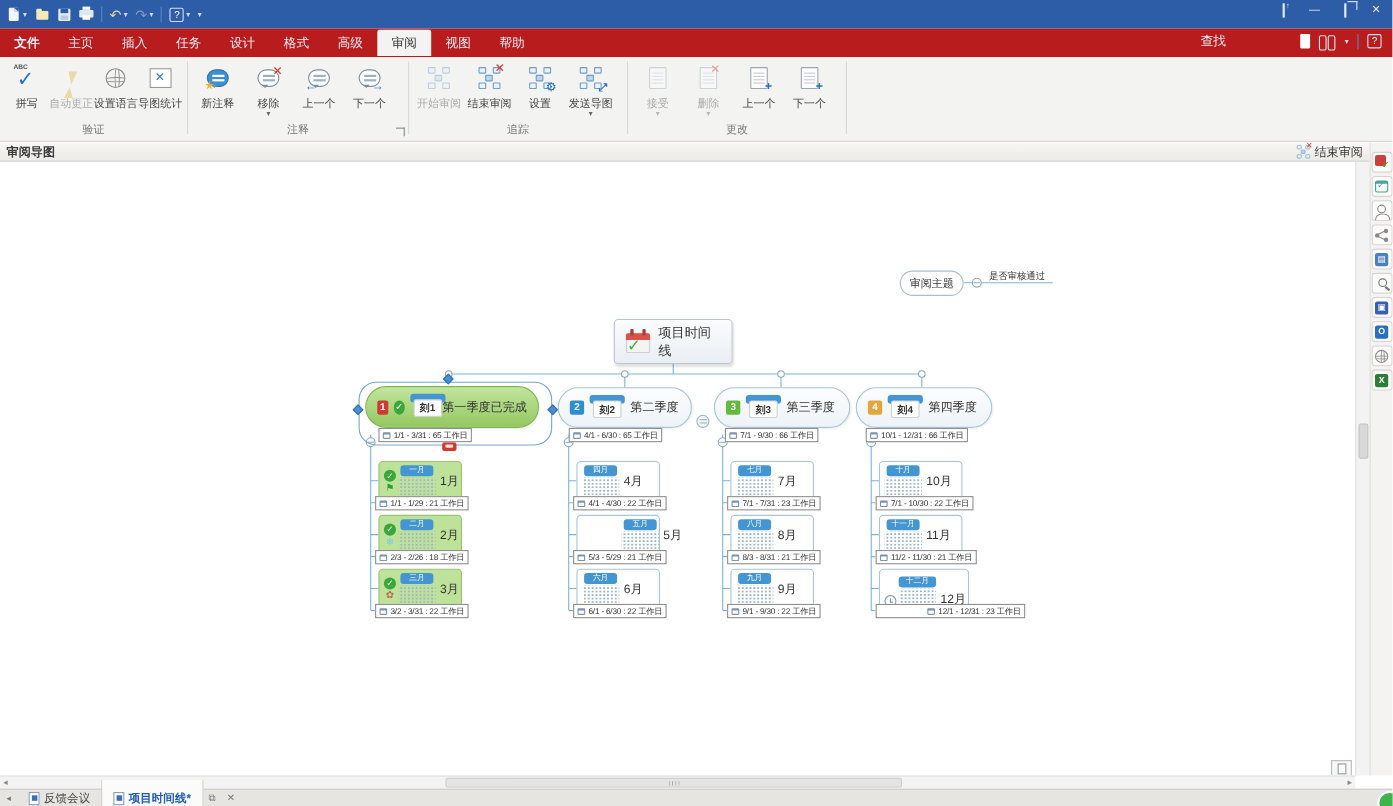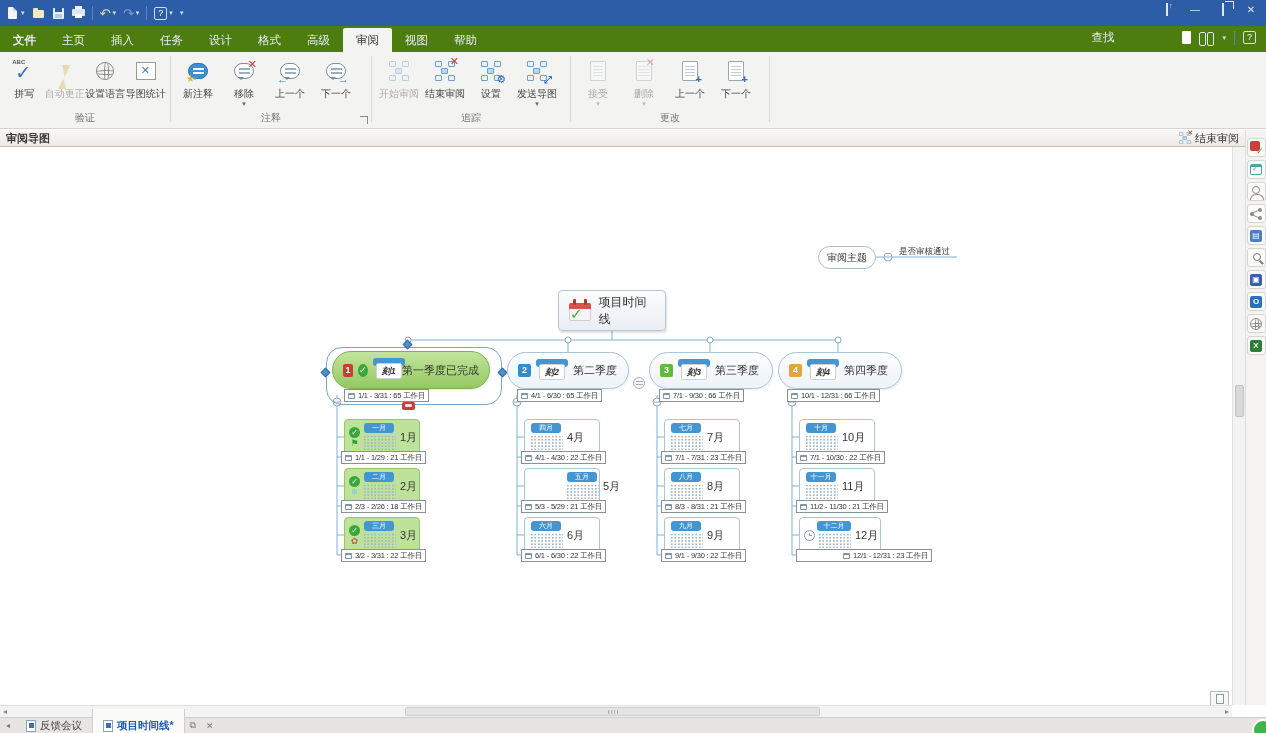--- a/index.html
+++ b/index.html
@@ -29,21 +29,21 @@
   .qhelp { width:13px; height:13px; border:1px solid #cfe0f4; border-radius:2px; font-size:9px; text-align:center; line-height:11px; color:#fff; }
   .titletext { position:absolute; left:0; right:0; text-align:center; font-size:11px; color:#e8eef8; pointer-events:none; }
   .winbtns { position:absolute; right:4px; top:0; height:18px; display:flex; gap:14px; align-items:center; padding-right:4px; }
   .winbtn { color:#dfe8f5; font-size:10px; width:14px; text-align:center; cursor:pointer; }
   .wb-restore { width:9px; height:8px; border:1px solid #dfe8f5; position:relative; }
   .wb-restore:before{content:"";position:absolute;left:2px;top:-3px;width:8px;height:7px;border:1px solid #dfe8f5;border-bottom:none;border-left:none;}
   .wb-ribbon { width:11px; height:9px; border:1px solid #dfe8f5; position:relative; }
   .wb-ribbon:after{content:"↑";position:absolute;left:2px;top:-2px;font-size:7px;color:#dfe8f5;}
 
   
-  .tabsrow { position:absolute; left:0; top:26px; width:1266px; height:26px; background:#4d7c0f; display:flex; align-items:flex-end; }
+  .tabsrow { position:absolute; left:0; top:26px; width:1266px; height:26px; background:#b91c1c; display:flex; align-items:center; }
   .rtab { height:24px; padding:0 13px; font-size:11.5px; color:#e6edf8; display:flex; align-items:center; cursor:pointer; }
   .rtab.filetab { font-weight:bold; }
   .rtab.active { background:#f3f3f2; color:#333; border-radius:2px 2px 0 0; }
   .tabs-right { position:absolute; right:10px; top:4px; display:flex; align-items:center; gap:8px; }
   .findlabel { font-size:11.5px; color:#e6edf8; margin-right:60px; cursor:pointer; }
   .findbox { width:9px; height:13px; background:#fff; border-radius:1px; }
   .binoc { position:relative; width:15px; height:12px; }
   .binoc:before,.binoc:after{content:"";position:absolute;top:0;width:5px;height:12px;border:1px solid #dfe8f5;border-radius:2px;}
   .binoc:before{left:0}.binoc:after{right:0}
   .vbar { width:1px; height:14px; background:#5d83bb; }
@@ -108,21 +108,21 @@
   .calic .body{position:absolute;left:2px;top:4px;width:22px;height:18px;background:#f4f4f4;border:1px solid #cfcfcf;border-radius:2px;}
   .calic .top{position:absolute;left:2px;top:4px;width:22px;height:6px;background:#d8534a;border-radius:2px 2px 0 0;}
   .calic .peg{position:absolute;top:0;width:3px;height:6px;background:#b03a32;border-radius:1px;}
   .calic .chk{position:absolute;left:3px;top:6px;font-size:15px;color:#49ae3c;font-weight:bold;}
 
   .qtopic { border-radius:19px; display:flex; align-items:center; gap:5px; padding:0 10px; border:1px solid #a9c5d6; background:linear-gradient(#fcfdfe,#edf3f8); box-shadow:1px 1px 2px rgba(0,0,0,.08); }
   .qtopic.done { background:linear-gradient(#c2e59c,#94c861); border-color:#7cb24c; }
   .qtopic .qlabel { font-size:11px; color:#333; white-space:nowrap; }
   .prio { width:13px; height:13px; border-radius:2px; color:#fff; font-size:9px; font-weight:bold; text-align:center; line-height:13px; }
   .checkc { width:13px; height:13px; border-radius:50%; background:#3aa73a; color:#fff; font-size:9px; font-weight:bold; text-align:center; line-height:13px; }
-  .marker { position:relative; width:32px; height:24px;font-style:italic; }
+  .marker { position:relative; width:32px; height:24px; }
   .marker .bar{position:absolute;left:0;top:0;width:32px;height:8px;background:#4496d2;border-radius:3px;}
   .marker .tag{position:absolute;left:3px;top:5px;width:26px;height:16px;background:#fff;border:1px solid #d0d0d0;border-radius:2px;font-size:9px;font-weight:bold;color:#333;text-align:center;line-height:15px;}
   .datebox { position:absolute; height:13px; background:#fff; border:1px solid #8f8f8f; display:flex; align-items:center; gap:3px; padding:0 3px; }
   .datebox .dcal { width:7px; height:6px; border:1px solid #7d93a8; border-top:2px solid #7d93a8; border-radius:1px; }
   .datebox .dtext { font-size:7.5px; color:#333; white-space:nowrap; letter-spacing:-0.2px; }
   .boundary { position:absolute; border:1px solid #7aa7c7; border-radius:16px; }
   .diamond { position:absolute; width:7px; height:7px; background:#4b8fd4; transform:rotate(45deg); border:1px solid #2f6fb0; }
   .redmark { position:absolute; width:13px; height:8px; background:#cf3a32; border-radius:2px; }
   .redmark:after{content:"";position:absolute;left:3px;top:2px;width:7px;height:3px;background:#fff;opacity:.85;border-radius:1px;}
   .combubble { position:absolute; width:12px; height:12px; border-radius:50%; background:#f4f6f8; border:1px solid #9fb3c2; }
@@ -700,21 +700,21 @@
           <span class="chip">十一月</span>
           <span class="grid"></span>
         </span>
       <span class="mlabel">11月</span>
     </div>
     <div class="datebox" style="left:796px;top:353px;">
         <span class="dcal"></span>
         <span class="dtext">11/2 - 11/30 : 21 工作日</span>
       </div>
 
-    <div class="mtopic" style="left:799px;top:370px;width:82px;">
+    <div class="mtopic" style="left:799px;top:370px;width:82px;align-items:flex-end;">
       <span class="clockic"></span>
       <span class="calgrid">
           <span class="chip" style="width:34px;left:0;">十二月</span>
           <span class="grid"></span>
         </span>
       <span class="mlabel">12月</span>
     </div>
     <div class="datebox" style="left:796px;top:402px;padding-left:46px;">
         <span class="dcal"></span>
         <span class="dtext">12/1 - 12/31 : 23 工作日</span>

